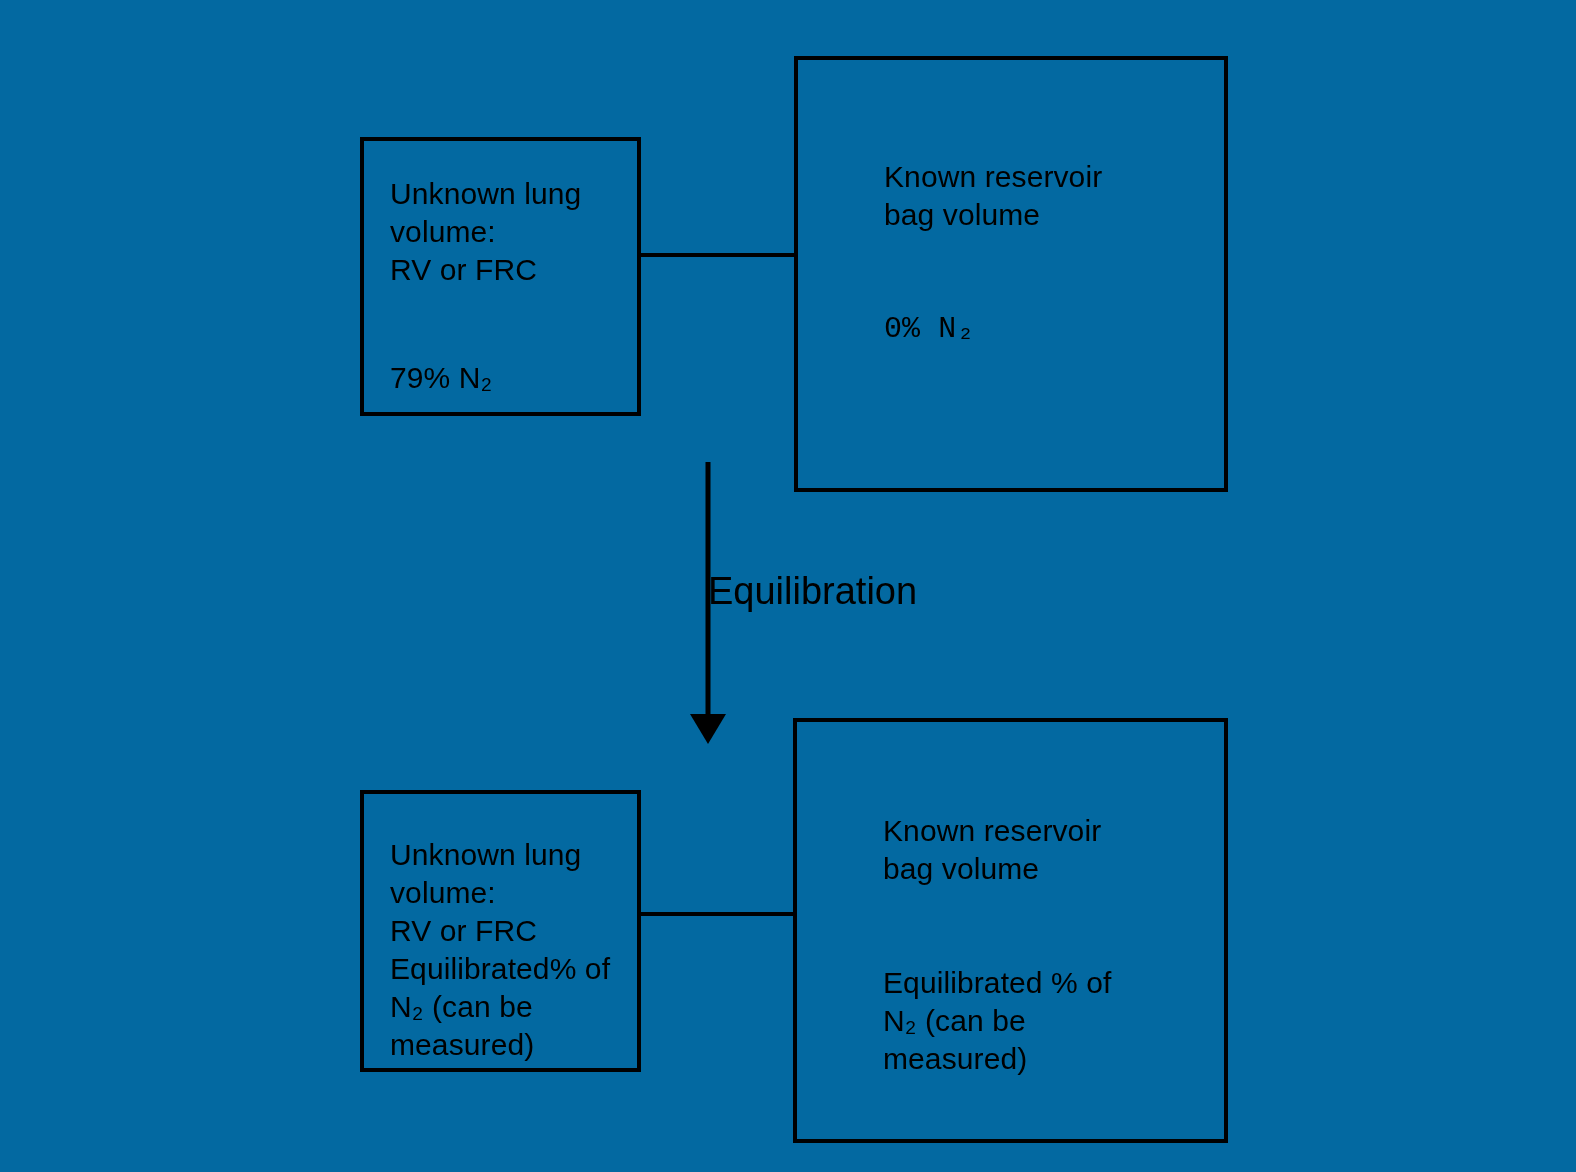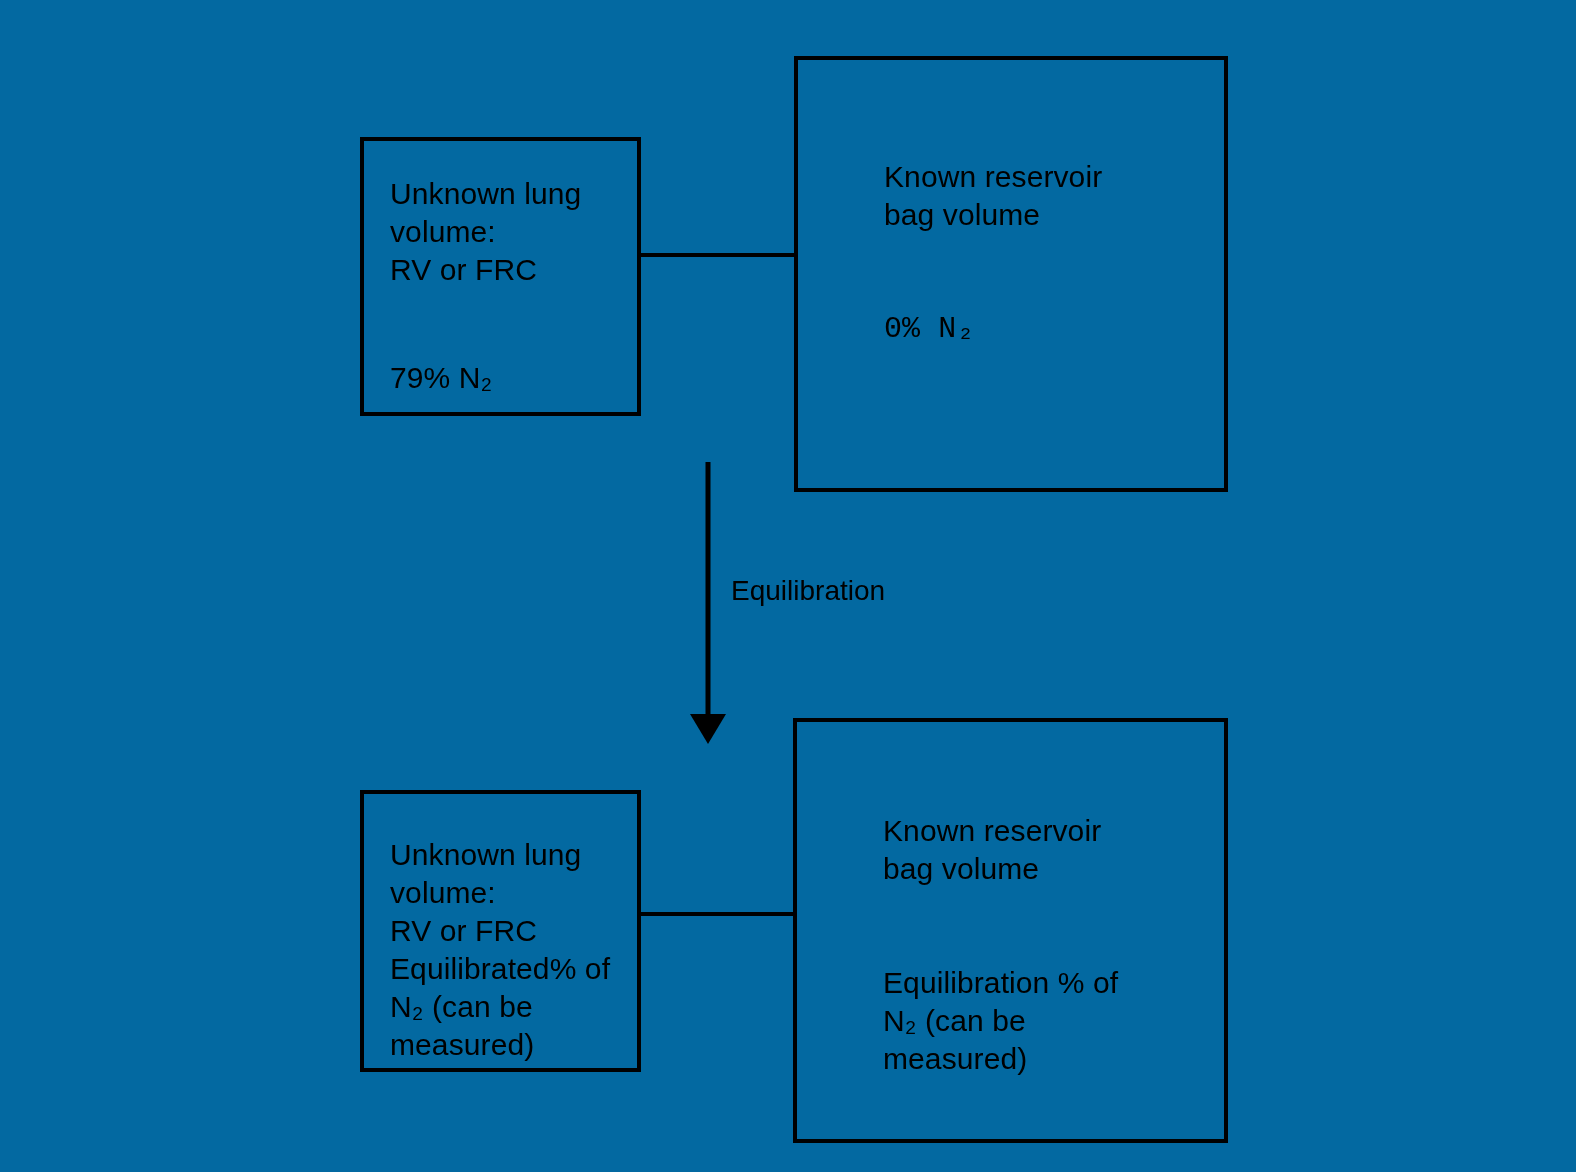--- a/index.html
+++ b/index.html
@@ -65,23 +65,23 @@
     position: absolute;
     left: 688px;
     top: 460px;
     width: 40px;
     height: 286px;
   }
   #arrow-equilibration svg { display: block; }
 
   #label-equilibration {
     position: absolute;
-    left: 731px;
+    left: 708px;
     top: 572px;
-    font-size: 28px;
+    font-size: 38px;
     line-height: 38px;
     white-space: nowrap;
   }
 </style>
 </head>
 <body>
 
 <div id="canvas">
 
   <div class="dbox" id="box-lung-initial">
@@ -112,20 +112,20 @@
 volume:
 RV or FRC
 Equilibrated% of
 N₂ (can be
 measured)</div>
   </div>
 
   <div class="dbox" id="box-reservoir-equilibrated">
     <div class="box-text tb-primary">Known reservoir
 bag volume</div>
-    <div class="box-text tb-secondary">Equilibration % of
+    <div class="box-text tb-secondary">Equilibrated % of
 N₂ (can be
 measured)</div>
   </div>
 
   <div class="connector" id="connector-bottom"></div>
 
 </div>
 
 </body></html>

